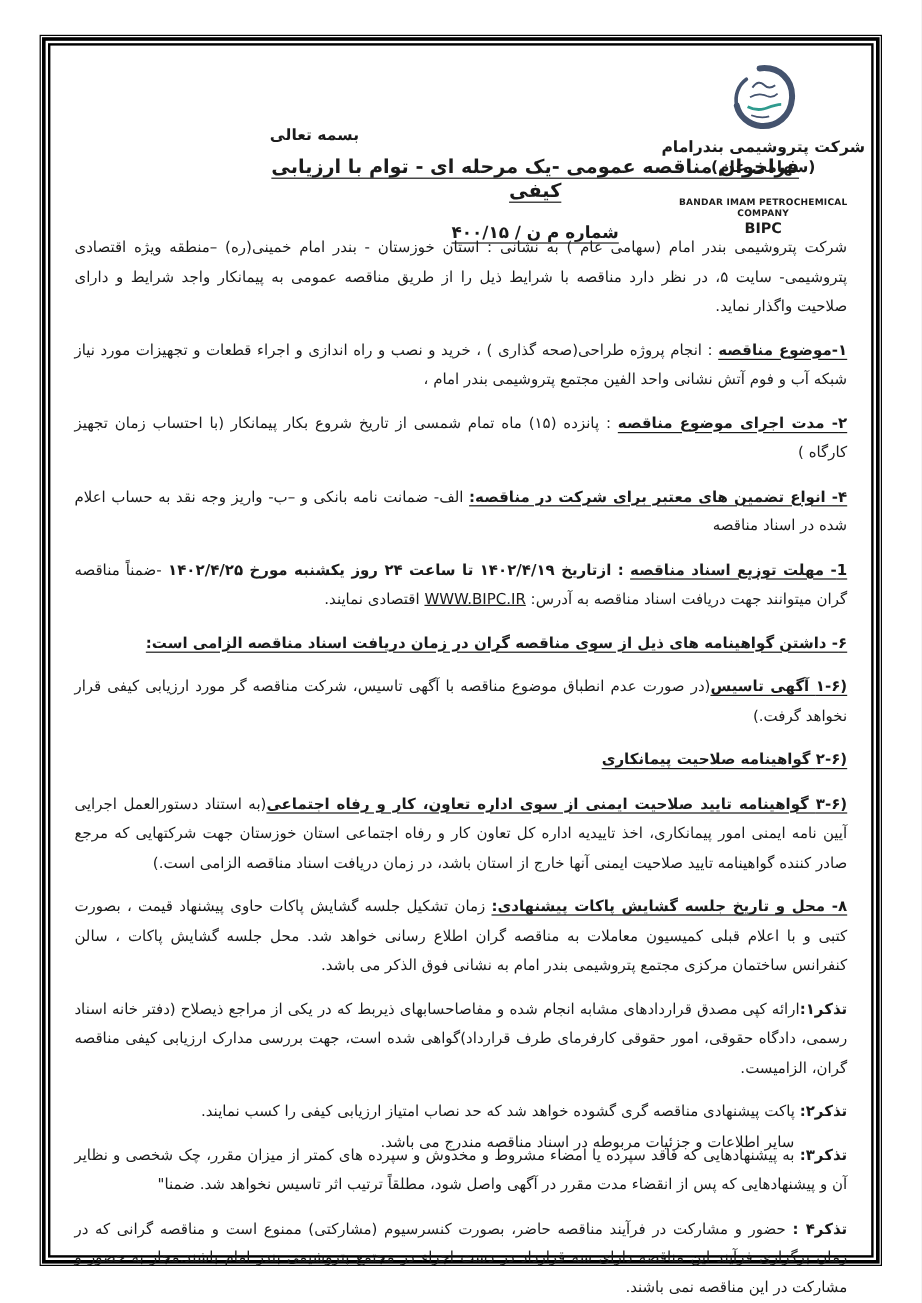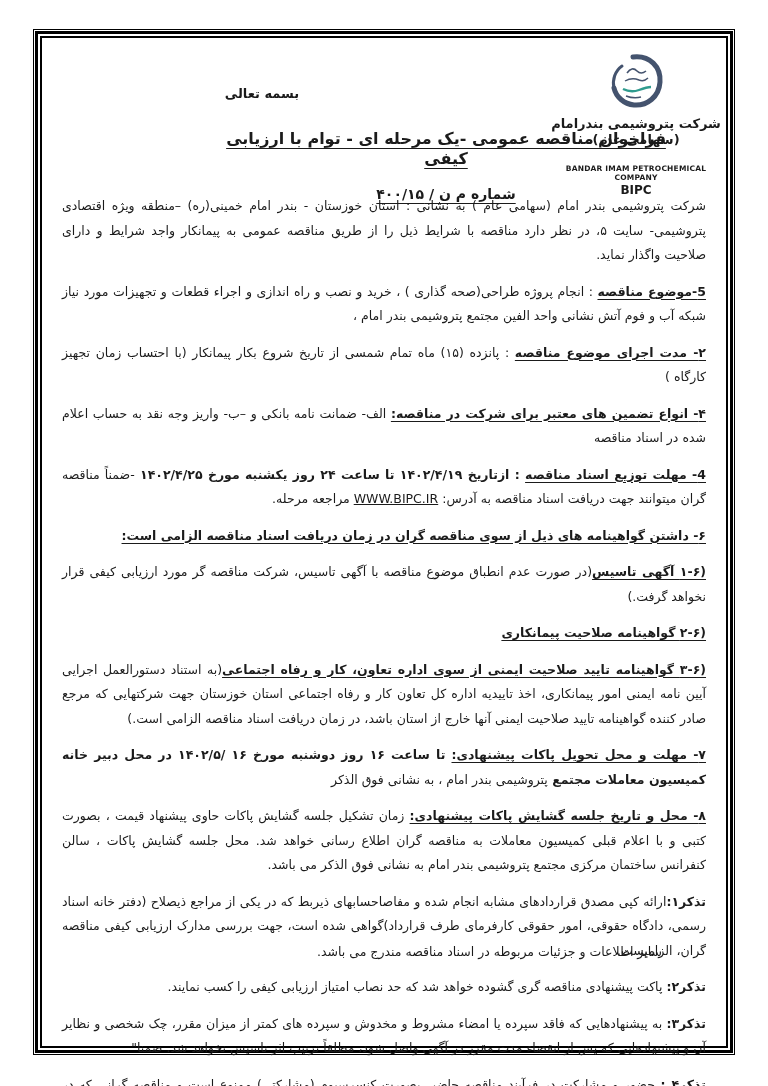--- a/index.html
+++ b/index.html
@@ -15,21 +15,21 @@
     box-shadow: 0 0 0 2px #fff, 0 0 0 5px #000, 0 0 0 6px #fff, 0 0 0 7px #000;
     pointer-events:none;
   }
   
   .logo { position:absolute; top:52px; left:548px; width:176px; text-align:center; direction:rtl; }
   .logo svg { display:block; margin:0 auto 2px auto; }
   .logo-fa { font-size:13px; font-weight:700; line-height:16px; }
   .logo-en { font-size:7.5px; font-weight:700; letter-spacing:.2px; margin-top:16px; direction:ltr; }
   .logo-abbr { font-size:12px; font-weight:700; margin-top:1px; direction:ltr; }
   .bismillah {
-    position:absolute; top:86px; left:192px; width:140px; text-align:center;
+    position:absolute; top:106px; left:192px; width:140px; text-align:center;
     font-size:13px; font-weight:700;
   }
   .titles { position:absolute; top:129px; left:222px; width:448px; text-align:center; direction:rtl; }
   .doc-title {
     font-size:16px; font-weight:700; text-decoration:underline;
     text-underline-offset:4px; line-height:20px;
   }
   .doc-number {
     font-size:14px; font-weight:700; text-decoration:underline;
     text-underline-offset:4px; margin-top:17px;
@@ -76,38 +76,37 @@
 
   <div class="titles">
     <div class="doc-title">فراخوان مناقصه عمومی -یک مرحله ای - توام با ارزیابی کیفی</div>
     <div class="doc-number">شماره  م ن / ۴۰۰/۱۵</div>
   </div>
 
   <div class="content">
 
     <p><span>شرکت پتروشیمی بندر امام (سهامی عام ) به نشانی : استان خوزستان - بندر امام خمینی(ره) –منطقه ویژه اقتصادی پتروشیمی- سایت ۵، در نظر دارد مناقصه با شرایط ذیل را از طریق مناقصه عمومی به پیمانکار واجد شرایط و دارای صلاحیت واگذار نماید.</span></p>
 
-    <p><span class="bu">5-موضوع مناقصه</span><span> : انجام پروژه طراحی(صحه گذاری ) ، خرید و نصب و راه اندازی و اجراء قطعات و تجهیزات مورد نیاز شبکه آب و فوم آتش نشانی واحد الفین  مجتمع پتروشیمی بندر امام ،</span></p>
+    <p><span class="bu">۱-موضوع مناقصه</span><span> : انجام پروژه طراحی(صحه گذاری ) ، خرید و نصب و راه اندازی و اجراء قطعات و تجهیزات مورد نیاز شبکه آب و فوم آتش نشانی واحد الفین  مجتمع پتروشیمی بندر امام ،</span></p>
 
     <p><span class="bu">۲- مدت اجرای موضوع مناقصه</span><span> : پانزده (۱۵) ماه تمام شمسی از تاریخ شروع بکار پیمانکار  (با احتساب زمان تجهیز کارگاه )</span></p>
 
 
     <p><span class="bu">۴- انواع تضمین های معتبر برای شرکت در مناقصه:</span><span> الف- ضمانت نامه بانکی  و  –ب- واریز وجه نقد  به حساب اعلام شده در اسناد مناقصه</span></p>
 
-    <p><span class="bu">4- مهلت توزیع اسناد مناقصه</span><span class="b"> : ازتاریخ  ۱۴۰۲/۴/۱۹ تا ساعت ۲۴ روز یکشنبه مورخ ۱۴۰۲/۴/۲۵ </span><span> -ضمناً مناقصه گران میتوانند جهت دریافت اسناد مناقصه به آدرس:  </span><span class="link" dir="ltr">WWW.BIPC.IR</span><span> مراجعه مرحله.</span></p>
+    <p><span class="bu">1- مهلت توزیع اسناد مناقصه</span><span class="b"> : ازتاریخ  ۱۴۰۲/۴/۱۹ تا ساعت ۲۴ روز یکشنبه مورخ ۱۴۰۲/۴/۲۵ </span><span> -ضمناً مناقصه گران میتوانند جهت دریافت اسناد مناقصه به آدرس:  </span><span class="link" dir="ltr">WWW.BIPC.IR</span><span> اقتصادی نمایند.</span></p>
 
     <p><span class="bu">۶- داشتن گواهینامه های ذیل از سوی مناقصه گران در زمان دریافت اسناد مناقصه الزامی است:</span></p>
 
     <p><span class="bu num" dir="ltr">۱-۶)</span><span class="bu"> آگهی تاسیس</span><span>(در صورت عدم انطباق موضوع مناقصه با آگهی تاسیس، شرکت مناقصه گر مورد ارزیابی کیفی قرار نخواهد گرفت.)</span></p>
 
     <p><span class="bu num" dir="ltr">۲-۶)</span><span class="bu"> گواهینامه صلاحیت پیمانکاری</span></p>
 
     <p><span class="bu num" dir="ltr">۳-۶)</span><span class="bu"> گواهینامه تایید صلاحیت ایمنی از سوی اداره تعاون، کار و رفاه اجتماعی</span><span>(به استناد دستورالعمل اجرایی آیین نامه ایمنی امور پیمانکاری، اخذ تاییدیه اداره کل تعاون کار و رفاه اجتماعی استان خوزستان جهت شرکتهایی که مرجع صادر کننده گواهینامه تایید صلاحیت ایمنی آنها خارج از استان باشد، در زمان دریافت اسناد مناقصه الزامی است.)</span></p>
 
-    <p><span class="bu">۷- مهلت و محل تحویل پاکات پیشنهادی:</span><span class="b"> تا ساعت ۱۶ روز دوشنبه  مورخ ۱۶ /۱۴۰۲/۵ در محل دبیر خانه کمیسیون معاملات  مجتمع </span><span>پتروشیمی بندر امام ، به نشانی فوق الذکر</span></p>
 
     <p><span class="bu">۸- محل و تاریخ جلسه گشایش پاکات پیشنهادی:</span><span> زمان تشکیل جلسه گشایش پاکات حاوی پیشنهاد قیمت ، بصورت کتبی و با اعلام قبلی کمیسیون معاملات به مناقصه گران اطلاع رسانی خواهد شد. محل جلسه گشایش پاکات ، سالن کنفرانس ساختمان مرکزی مجتمع پتروشیمی بندر امام به نشانی فوق الذکر می باشد.</span></p>
 
     <p><span class="b">تذکر۱:</span><span>ارائه کپی مصدق قراردادهای مشابه انجام شده و مفاصاحسابهای ذیربط که در یکی از مراجع ذیصلاح (دفتر خانه اسناد رسمی، دادگاه حقوقی، امور حقوقی کارفرمای طرف قرارداد)گواهی شده است، جهت بررسی مدارک ارزیابی کیفی مناقصه گران، الزامیست.</span></p>
 
     <p><span class="b">تذکر۲:</span><span> پاکت پیشنهادی مناقصه گری گشوده خواهد شد که حد نصاب امتیاز ارزیابی کیفی را کسب نمایند.</span></p>
 
     <p><span class="b">تذکر۳:</span><span> به پیشنهادهایی که فاقد سپرده یا امضاء مشروط و مخدوش و سپرده های کمتر از میزان مقرر، چک شخصی و نظایر آن و پیشنهادهایی که پس از انقضاء مدت مقرر در آگهی واصل شود، مطلقاً ترتیب اثر تاسیس نخواهد شد. ضمنا"</span></p>
 
     <p><span class="b">تذکر۴ :</span><span> حضور و مشارکت در فرآیند مناقصه حاضر، بصورت کنسرسیوم (مشارکتی) ممنوع است و مناقصه گرانی که در زمان برگزاری فرآیند این مناقصه دارای سه قرارداد در دست اجراء  در مجتمع پتروشیمی بندر امام باشند.مجاز به حضور و مشارکت در این مناقصه نمی باشند.</span></p>

